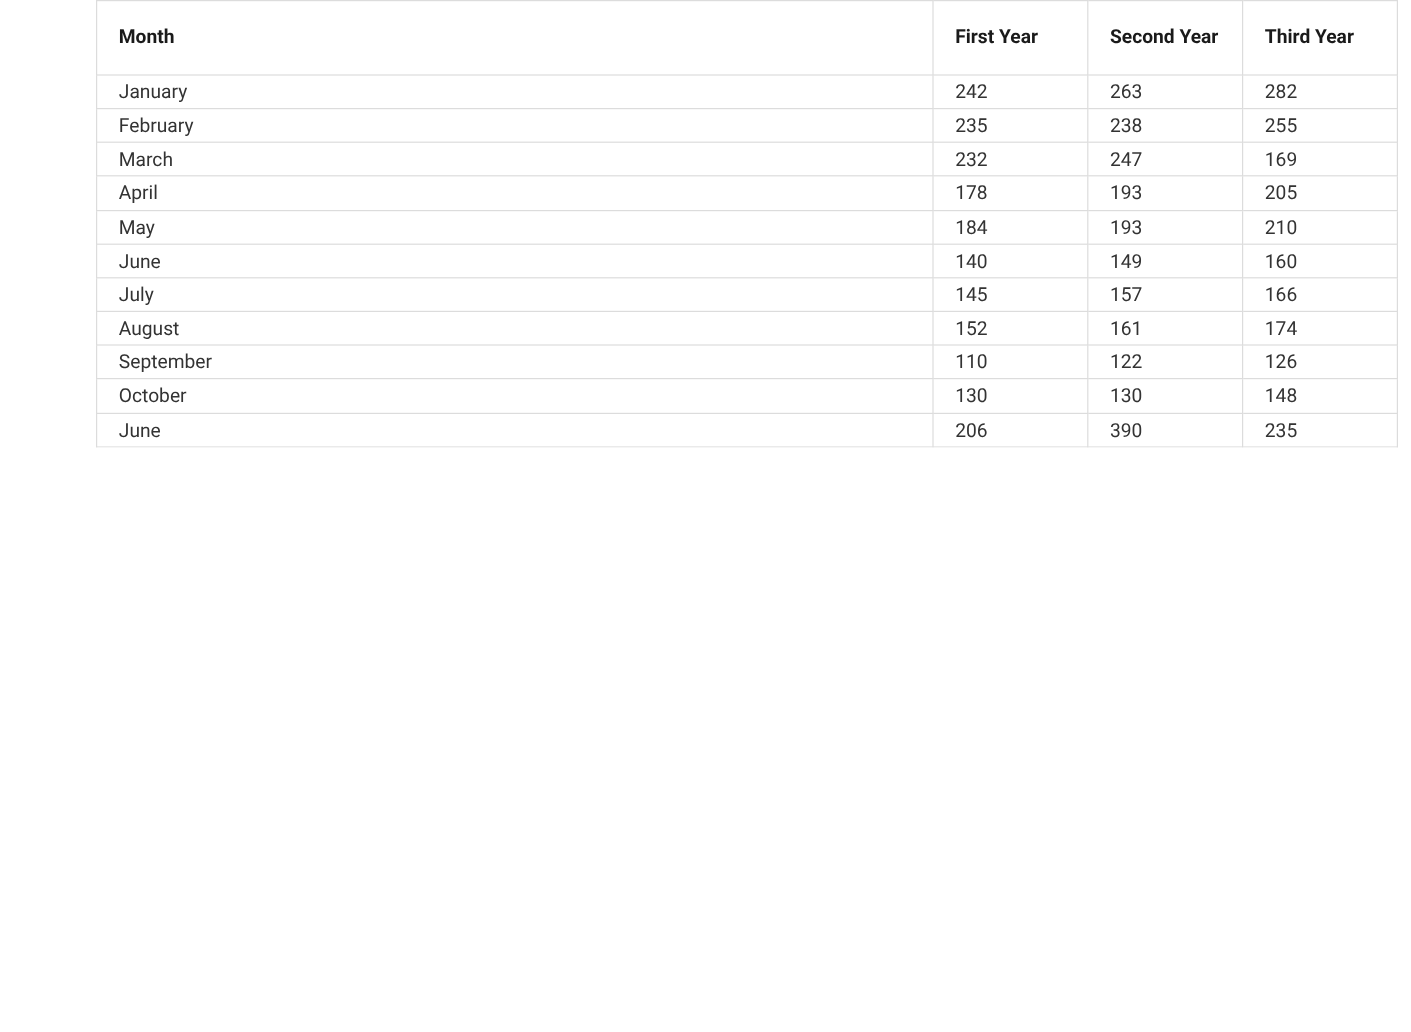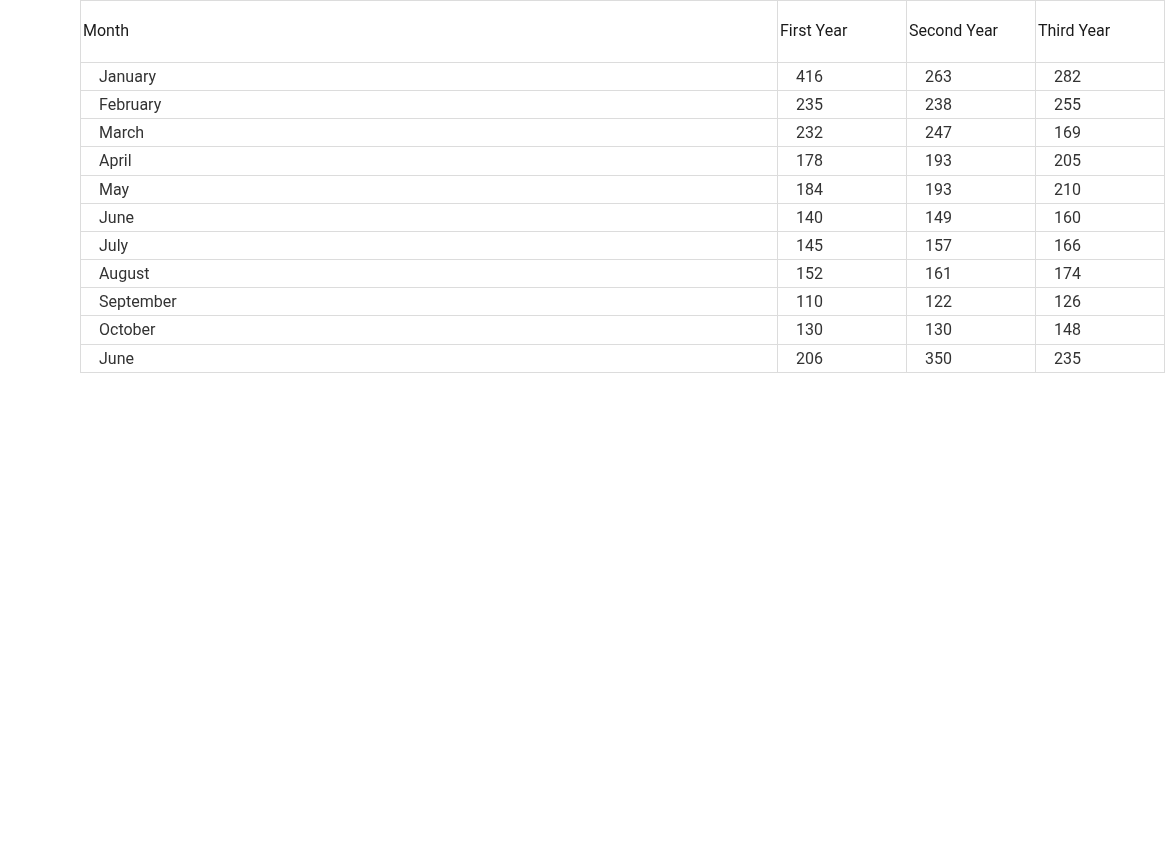--- a/index.html
+++ b/index.html
@@ -18,23 +18,23 @@
       border-collapse: collapse;
       width: 1085px;
       table-layout: fixed;
     }
     th, td {
       text-align: left;
       border: 1px solid #dcdcdc;
       vertical-align: middle;
     }
     thead th {
-      font-weight: 400;
+      font-weight: 700;
       color: #1a1a1a;
-      padding: 18px 2px;
+      padding: 18px 18px;
       line-height: 1.55;
     }
     tbody td {
       font-weight: 400;
       color: #333;
       padding: 2px 18px;
       line-height: 1.45;
     }
     col.month-col { width: 697px; }
     col.year-col  { width: 129px; }
@@ -54,21 +54,21 @@
       <tr>
         <th>Month</th>
         <th>First Year</th>
         <th>Second Year</th>
         <th>Third Year</th>
       </tr>
     </thead>
     <tbody>
       <tr>
         <td>January</td>
-        <td>416</td>
+        <td>242</td>
         <td>263</td>
         <td>282</td>
       </tr>
       <tr>
         <td>February</td>
         <td>235</td>
         <td>238</td>
         <td>255</td>
       </tr>
       <tr>
@@ -115,18 +115,18 @@
       </tr>
       <tr>
         <td>October</td>
         <td>130</td>
         <td>130</td>
         <td>148</td>
       </tr>
       <tr>
         <td>June</td>
         <td>206</td>
-        <td>350</td>
+        <td>390</td>
         <td>235</td>
       </tr>
     </tbody>
   </table>
 </div>
 
 </body></html>

